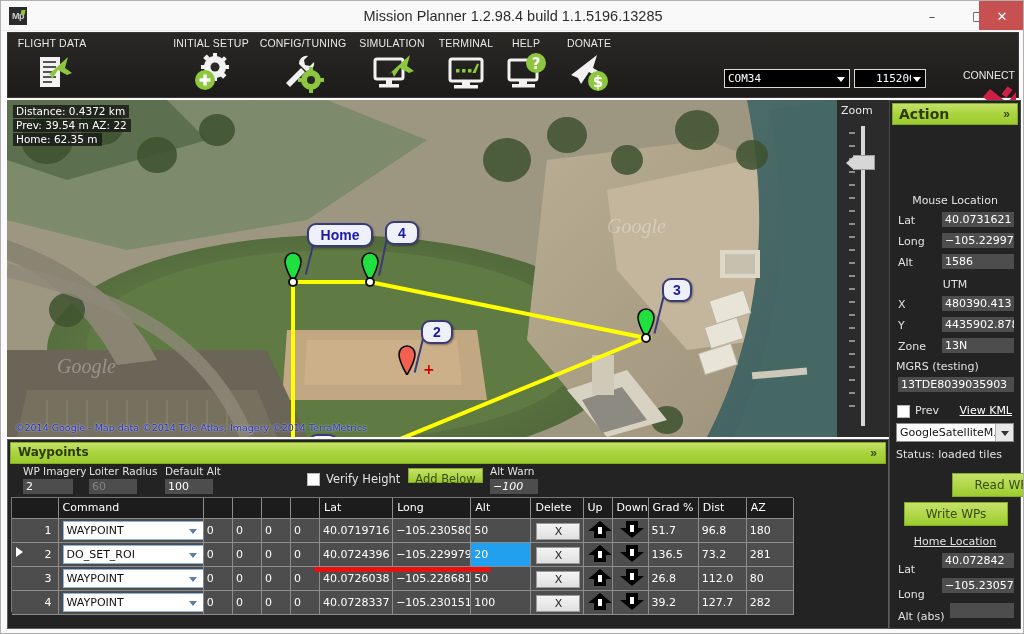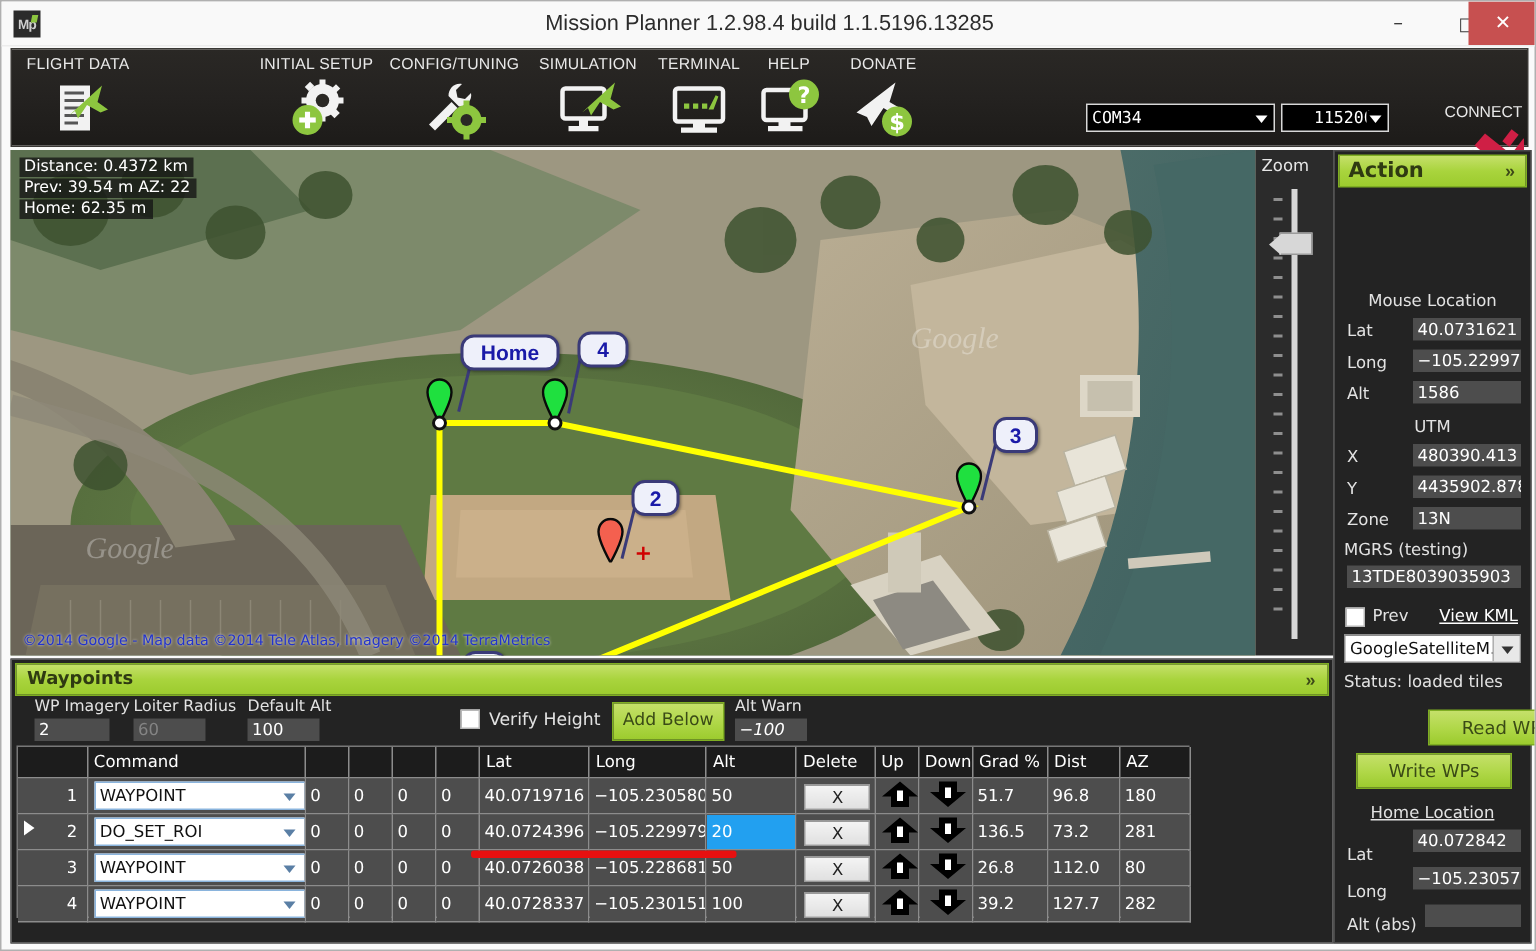--- a/index.html
+++ b/index.html
@@ -292,21 +292,21 @@
   #verify-check {
     position: absolute; left: 306px; top: 472px; width: 13px; height: 13px;
     background: #ffffff; border: 1px solid #b8b8b8;
   }
   #verify-label {
     position: absolute; left: 325px; top: 471px;
     color: #e2e2e2; font-size: 11.5px;
     font-family: "DejaVu Sans", sans-serif;
   }
   #add-below {
-    position: absolute; left: 407px; top: 467px; width: 75px; height: 26px;
+    position: absolute; left: 407px; top: 467px; width: 75px; height: 15px;
     background: linear-gradient(180deg,#c5e06a 0%,#afd747 55%,#9ccb2e 100%);
     border: 1px solid #7fae22;
     color: #3a4a16; font-size: 11.5px; line-height: 20px; text-align: center;
     font-family: "DejaVu Sans", sans-serif;
   }
 
   
   #grid {
     position: absolute; left: 10px; top: 496px; width: 782px; height: 115px;
     background: #2b2b2b; border: 1px solid #777777;

